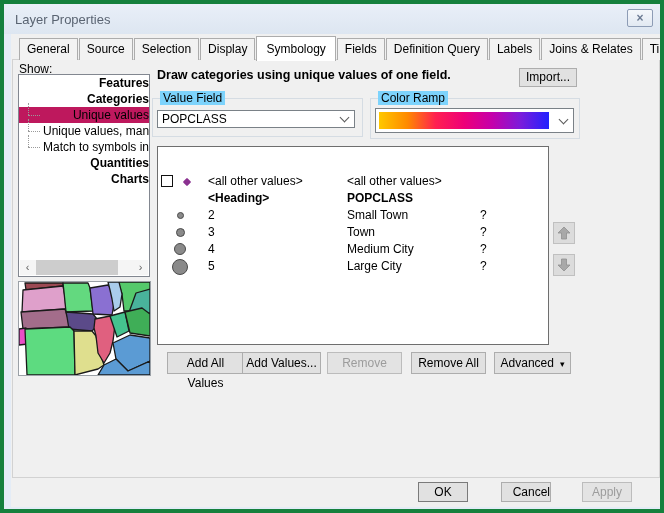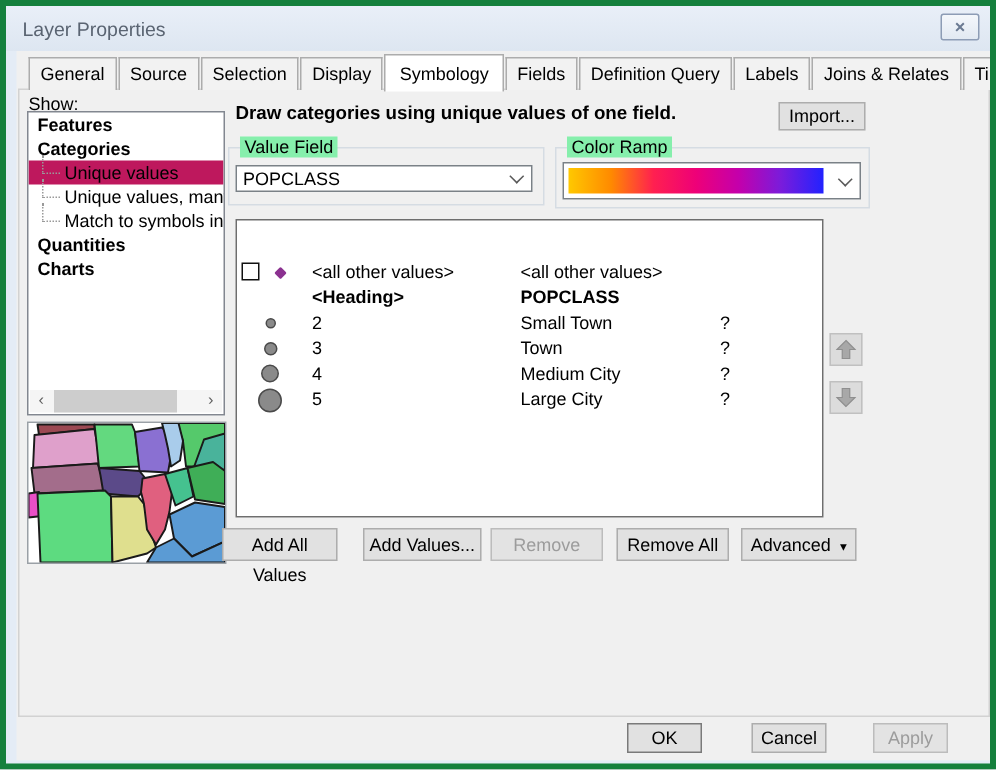--- a/index.html
+++ b/index.html
@@ -25,21 +25,21 @@
   .tabs { position:absolute; left:15px; top:33px; height:23px; display:flex; align-items:flex-end; z-index:3; }
   .tab { height:22px; line-height:21px; padding:0 7px; background:#f2f2f2;
     border:1px solid #acacac; border-bottom:none; margin-right:1px; font-size:12px; cursor:pointer; white-space:nowrap; }
   .tab.active { background:#ffffff; height:25px; line-height:24px; padding:0 9px; position:relative; top:1px; z-index:4; }
 
   .lbl { position:absolute; font-size:12px; }
 
   
   .tree { position:absolute; left:14px; top:70px; width:132px; height:203px;
     background:#fff; border:1px solid #828790; overflow:hidden; }
-  .tree-item { height:16px; line-height:16px; padding-left:6px; white-space:nowrap; cursor:pointer; }
+  .tree-item { height:16px; line-height:16px; padding-left:6px; white-space:nowrap; cursor:pointer;text-align:right; }
   .tree-item.bold { font-weight:bold; }
   .tree-item.child { padding-left:24px; position:relative; }
   .tree-item.child::before { content:""; position:absolute; left:9px; top:8px; width:12px; height:0;
     border-top:1px dotted #9a9a9a; }
   .tree-item.child::after { content:""; position:absolute; left:9px; top:-4px; width:0; height:12px;
     border-left:1px dotted #9a9a9a; }
   .tree-item.selected { background:#be185d; }
   .tree-scroll { position:absolute; left:1px; right:1px; bottom:1px; height:15px; background:#f5f5f5; }
   .tree-scroll .arr { position:absolute; top:0; width:15px; height:15px; text-align:center;
     line-height:14px; color:#606060; font-size:11px; cursor:pointer; }
@@ -52,21 +52,21 @@
 
   
   .desc { position:absolute; left:153px; top:64px; font-weight:bold; font-size:12.5px; }
   .btn { background:#e1e1e1; border:1px solid #adadad; font-size:12px; text-align:center; cursor:pointer;
     font-family:"Liberation Sans", sans-serif; color:#000; }
   .btn.disabled { color:#9c9c9c; background:#e3e3e3; border-color:#bcbcbc; cursor:default; }
   .import-btn { position:absolute; left:515px; top:64px; width:58px; height:19px; line-height:17px; }
 
   
   .groupbox { position:absolute; border:1px solid #d5dce3; }
-  .groupbox .legend { position:absolute; left:7px; top:-8px; background:#86efac; padding:0 3px; font-size:12px; }
+  .groupbox .legend { position:absolute; left:7px; top:-8px; background:#7dd3fc; padding:0 3px; font-size:12px; }
   .gb-value { left:148px; top:94px; width:211px; height:39px; }
   .gb-ramp  { left:366px; top:94px; width:210px; height:41px; }
 
   .combo { position:absolute; background:#fff; border:1px solid #7a8187; }
   .combo .chev { position:absolute; right:6px; top:50%; width:7px; height:7px; margin-top:-5px;
     border-right:1.6px solid #5a5a5a; border-bottom:1.6px solid #5a5a5a; transform:rotate(45deg); }
   .combo-value-field { left:153px; top:106px; width:198px; height:18px; line-height:16px; padding-left:4px; cursor:pointer; }
   .combo-ramp { left:371px; top:104px; width:199px; height:25px; cursor:pointer; }
   .ramp-bar { position:absolute; left:3px; top:3px; bottom:3px; right:24px; }
 
@@ -87,31 +87,31 @@
   .purple-dot { position:absolute; left:26px; top:6px; width:6px; height:6px; background:#8b3190; border-radius:1px; transform:rotate(45deg); }
 
   
   .move-btn { position:absolute; left:549px; width:22px; height:22px; background:#dcdcdc;
     border:1px solid #c0c0c0; cursor:pointer; }
   .move-btn svg { position:absolute; left:3px; top:3px; }
   .move-up { top:218px; } .move-down { top:250px; }
 
   
   .act { position:absolute; top:348px; height:22px; line-height:20px; }
-  .b-addall { left:144px; width:77px; }
+  .b-addall { left:163px; width:77px; }
   .b-addval { left:238px; width:79px; }
   .b-remove { left:323px; width:75px; }
   .b-removeall { left:407px; width:75px; }
   .b-advanced { left:490px; width:77px; }
   .b-advanced .arrow { margin-left:6px; font-size:9px; }
 
   
   .foot { position:absolute; top:478px; width:50px; height:20px; line-height:18px; }
   .b-ok { left:414px; border-color:#7a7a7a; }
-  .b-cancel { left:497px; }
+  .b-cancel { left:497px;text-align:right; }
   .b-apply { left:578px; }
 </style>
 </head>
 <body>
 
 <div class="dialog">
 
   <div class="titlebar">
     <span class="title-text">Layer Properties</span>
     <div class="close-btn">×</div>

